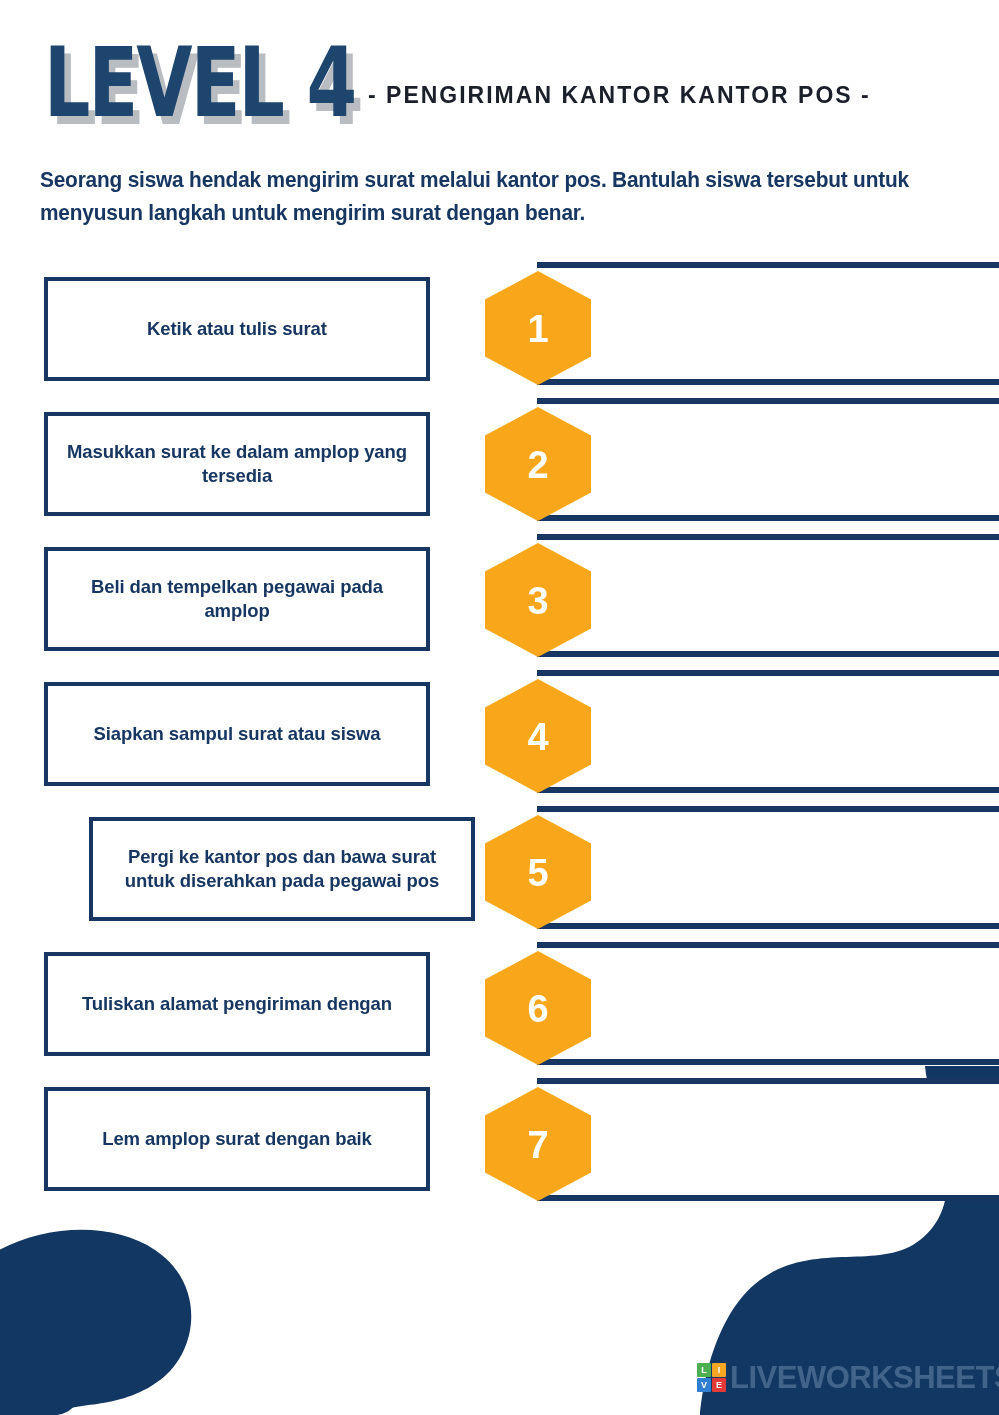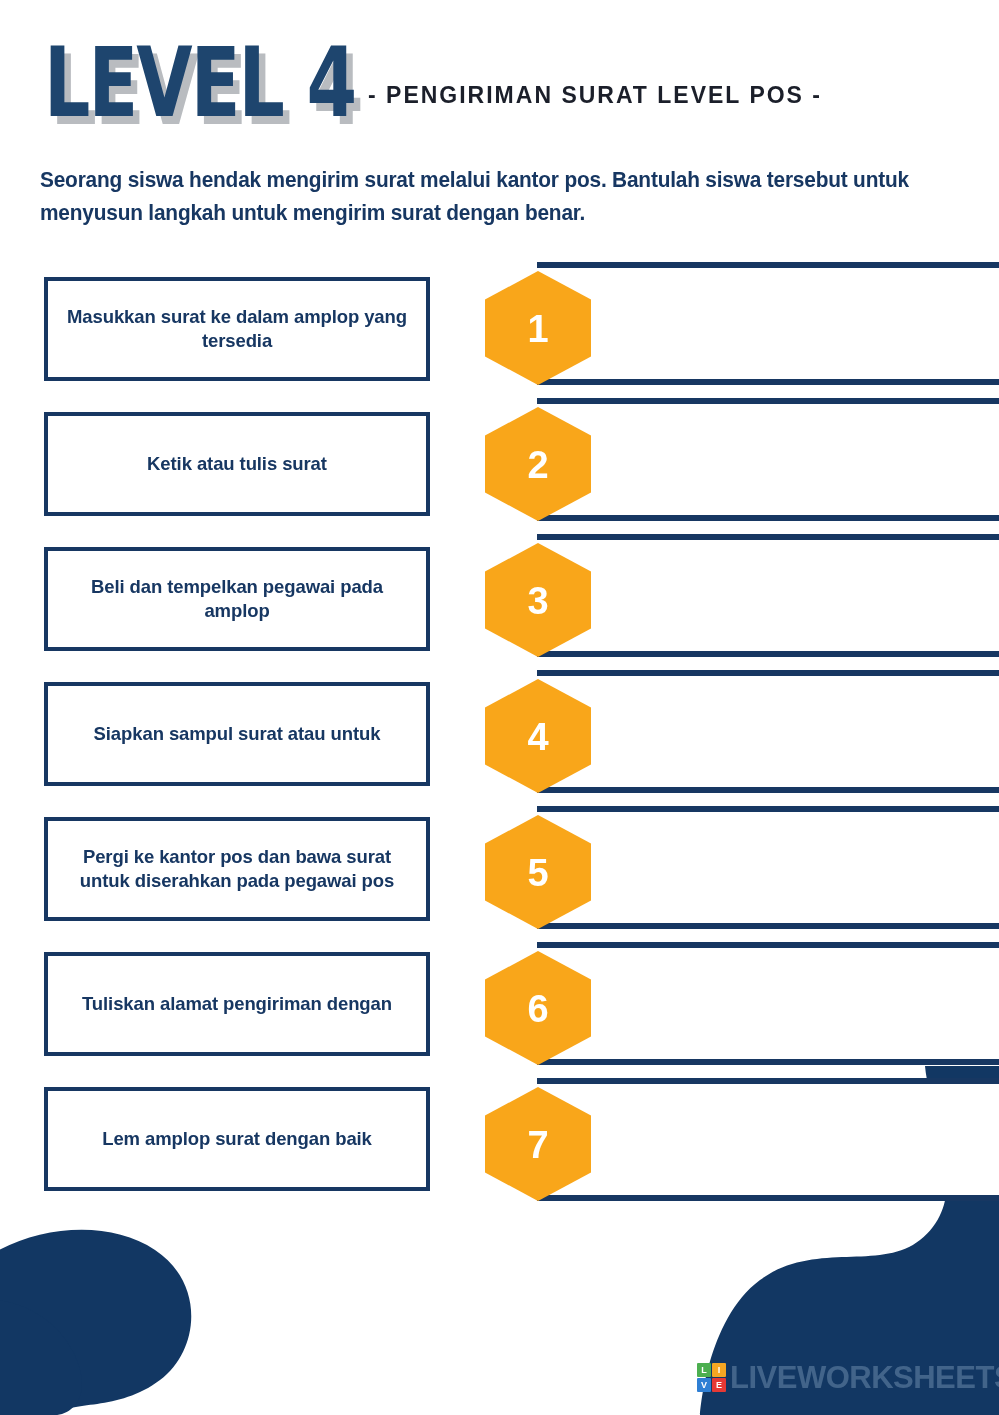--- a/index.html
+++ b/index.html
@@ -109,21 +109,21 @@
     color: #173762;
     text-align: center;
     line-height: 1.32;
     letter-spacing: -0.1px;
   }
 
   .card.h1 { height: 104px; }
   .card.h2 { height: 104px; }
   .card.h3 { height: 104px; }
   .card.h4 { height: 104px; }
-  .card.h5 { height: 104px; }
+  .card.h5 { height: 104px; margin-left: 45px; }
   .card.h6 { height: 104px; }
   .card.h7 { height: 104px; }
 
   
   .zones {
     position: absolute;
     left: 485px;
     top: 262px;
     width: 560px;
     z-index: 4;
@@ -221,21 +221,21 @@
     <path d="M-10,1255 C40,1225 110,1220 155,1250
              C205,1283 200,1350 160,1380
              C118,1412 70,1400 55,1415
              L-10,1415 Z" fill="#123763"></path>
     <path d="M-10,1300 C30,1300 70,1330 80,1370
              C88,1400 70,1415 55,1415 L-10,1415 Z" fill="#123763"></path>
   </svg>
 
   <div class="header">
     <div class="level-logo">LEVEL 4</div>
-    <div class="subtitle">- PENGIRIMAN SURAT LEVEL POS -</div>
+    <div class="subtitle">- PENGIRIMAN KANTOR KANTOR POS -</div>
   </div>
 
   <div class="instruction">Seorang siswa hendak mengirim surat melalui kantor pos. Bantulah siswa tersebut untuk menyusun langkah untuk mengirim surat dengan benar.</div>
 
   <div class="zones">
 
     <div class="zone-row">
       <div class="drop-zone"></div>
       <div class="hex">
         <span class="hex-num">1</span>
@@ -280,31 +280,31 @@
     <div class="zone-row">
       <div class="drop-zone"></div>
       <div class="hex">
         <span class="hex-num">7</span>
       </div>
     </div>
 
   </div>
 
   <div class="cards">
+    <div class="card h2">
+      <span class="card-label">Ketik atau tulis surat</span>
+    </div>
     <div class="card h1">
       <span class="card-label">Masukkan surat ke dalam amplop yang tersedia</span>
     </div>
-    <div class="card h2">
-      <span class="card-label">Ketik atau tulis surat</span>
-    </div>
     <div class="card h3">
       <span class="card-label">Beli dan tempelkan pegawai pada amplop</span>
     </div>
     <div class="card h4">
-      <span class="card-label">Siapkan sampul surat atau untuk</span>
+      <span class="card-label">Siapkan sampul surat atau siswa</span>
     </div>
     <div class="card h5">
       <span class="card-label">Pergi ke kantor pos dan bawa surat untuk diserahkan pada pegawai pos</span>
     </div>
     <div class="card h6">
       <span class="card-label">Tuliskan alamat pengiriman dengan</span>
     </div>
     <div class="card h7">
       <span class="card-label">Lem amplop surat dengan baik</span>
     </div>

